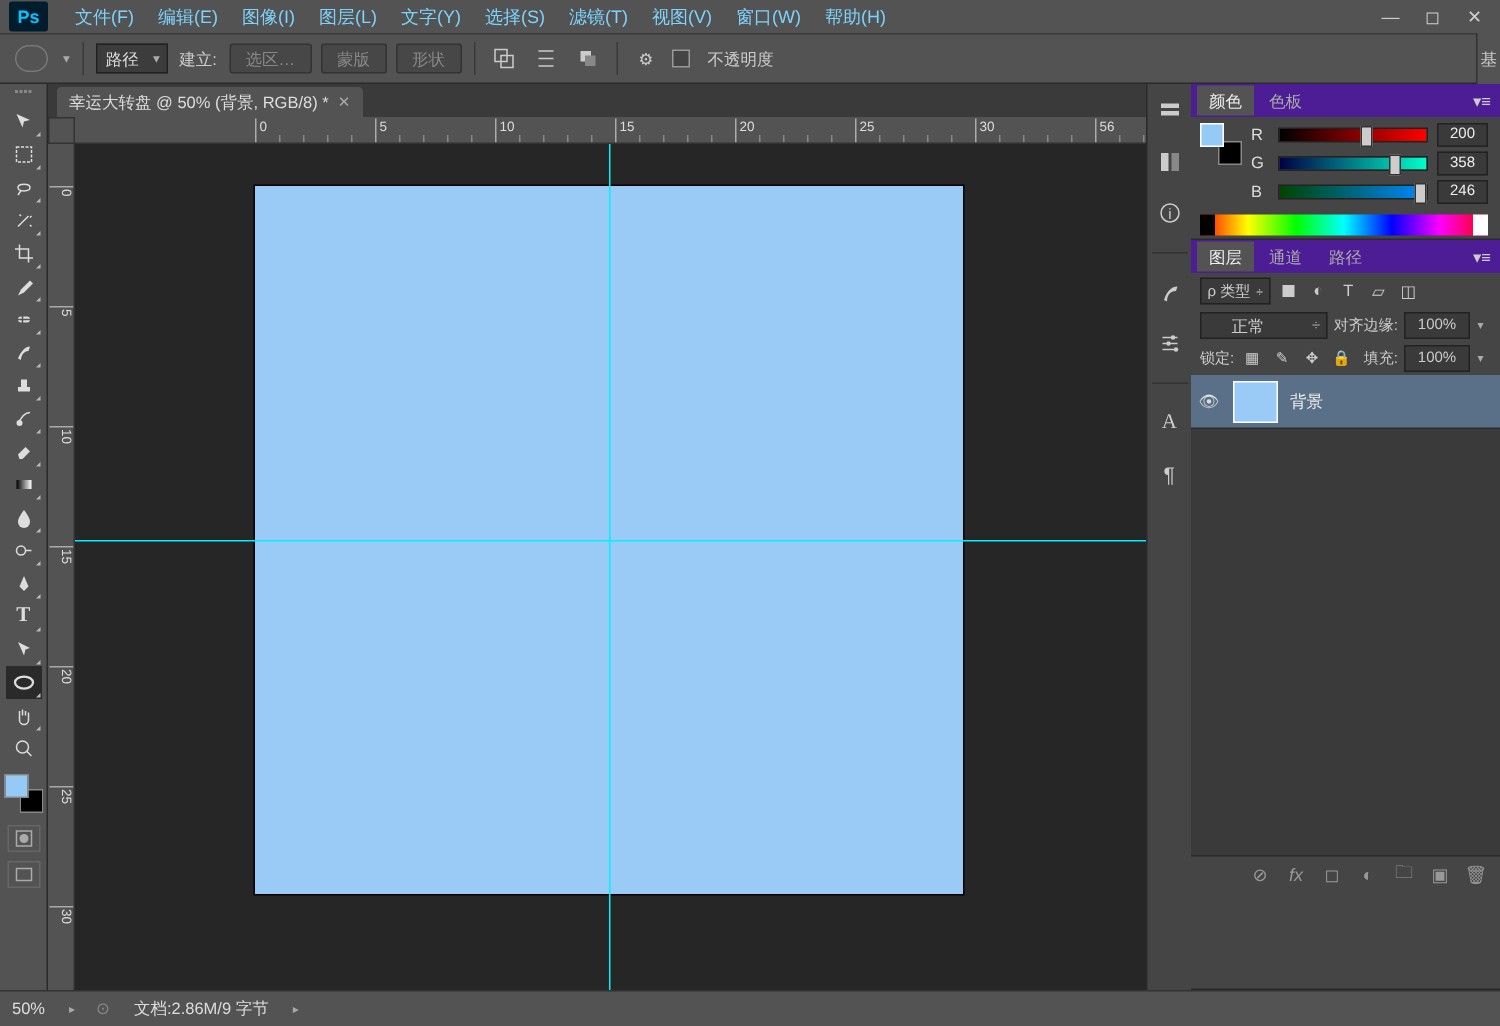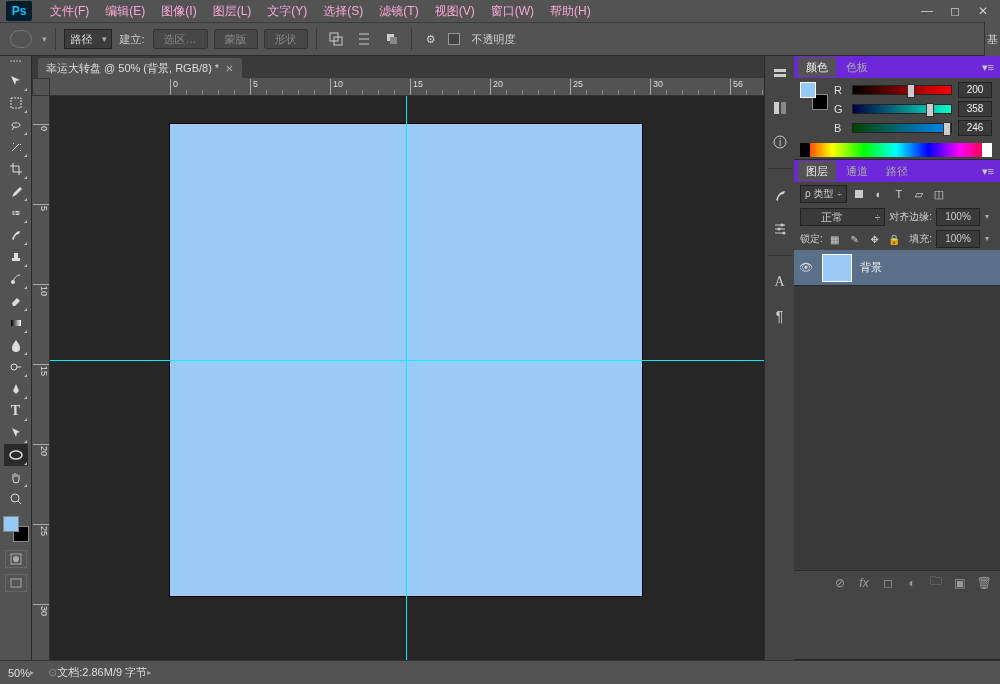--- a/index.html
+++ b/index.html
@@ -1,21 +1,21 @@
 <!DOCTYPE html>
 <html><head>
 <meta charset="utf-8">
 <style>
 * { margin: 0; padding: 0; box-sizing: border-box; font-family: "Microsoft YaHei", Arial, sans-serif; user-select: none; }
 body { width: 1000px; height: 684px; background: #535353; overflow: hidden; position: relative; color: #ccc; font-size: 11px; }
 
 
 .menubar { height: 22px; background: #535353; display: flex; align-items: center; padding-left: 6px; }
 .ps-logo { width: 26px; height: 20px; background: #001d2e; color: #00c8ff; display:flex;align-items:center;justify-content:center; font-weight:bold; font-size:12px; border-radius:2px; margin-right:10px;}
-.menu-item { padding: 0 8px; color: #f9a8d4; cursor: default; font-size: 12px; }
+.menu-item { padding: 0 8px; color: #7dd3fc; cursor: default; font-size: 12px; }
 .win-controls { margin-left: auto; display:flex; gap:2px; padding-right:4px;}
 .win-btn { width:26px; height:16px; color:#ccc; display:flex; align-items:center; justify-content:center; font-size:12px;}
 
 
 .options-bar { height: 34px; background: #535353; border-top:1px solid #3a3a3a; border-bottom:1px solid #2a2a2a; display:flex; align-items:center; padding: 0 10px; gap:6px;}
 .tool-preset-icon{ width:22px; height:18px; border:1px solid #777; border-radius:50%/60%; display:inline-block; margin-right:4px;}
 .op-dd { background:#3c3c3c; color:#ddd; border:1px solid #222; height:20px; padding:0 18px 0 6px; position:relative; font-size:11px; display:flex; align-items:center;}
 .op-dd::after{content:"▾"; position:absolute; right:4px; font-size:9px; color:#aaa;}
 .op-label{ color:#ccc; font-size:11px; margin: 0 2px;}
 .op-btn { background:#474747; border:1px solid #333; color:#888; height:20px; padding:0 10px; font-size:11px; display:flex; align-items:center; border-radius:2px;}
@@ -57,21 +57,21 @@
 .guide-v{ position:absolute; top:0; bottom:0; width:1px; background:#00f0ff;}
 .guide-h{ position:absolute; left:0; right:0; height:1px; background:#00f0ff;}
 
 
 .right-strip{ width:30px; background:#454545; border-left:1px solid #2a2a2a; display:flex; flex-direction:column; align-items:center; padding-top:8px; gap:14px;}
 .strip-ic{ width:20px; height:20px; color:#ccc; display:flex; align-items:center; justify-content:center; font-size:14px;}
 .strip-sep{ width:24px; height:1px; background:#333; margin:2px 0;}
 
 .panels{ width:206px; background:#454545; display:flex; flex-direction:column;}
 .panel{ border-bottom:1px solid #2a2a2a;}
-.panel-tabs{ height:22px; background:#6d28d9; display:flex; align-items:center; padding-left:4px; gap:2px;}
+.panel-tabs{ height:22px; background:#4c1d95; display:flex; align-items:center; padding-left:4px; gap:2px;}
 .ptab{ padding:0 8px; height:20px; display:flex; align-items:center; color:#aaa; font-size:11px;}
 .ptab.active{ background:#535353; color:#eee;}
 .panel-menu{ margin-left:auto; padding:0 6px; color:#ccc;}
 
 
 .color-body{ padding:4px 8px 2px 6px;}
 .color-row{ display:flex; align-items:center; gap:6px; margin-bottom:3px;}
 .fg-bg-mini{ position:relative; width:28px; height:28px; margin-right:2px;}
 .fg-bg-mini .bb{position:absolute; right:0; bottom:0; width:16px; height:16px; background:#000; border:1px solid #888;}
 .fg-bg-mini .ff{position:absolute; left:0; top:0; width:16px; height:16px; background:#96caf6; border:1px solid #fff;}
@@ -102,21 +102,21 @@
 .layer-item{ display:flex; align-items:center; height:36px; background:#5a7089; border-bottom:1px solid #2a2a2a;}
 .layer-item.sel{ background:#5a7089;}
 .vis{ width:24px; display:flex; justify-content:center; color:#ddd;}
 .thumb{ width:30px; height:28px; background:#9acbf7; border:1px solid #fff; margin:0 4px;}
 .lname{ color:#eee; font-size:11px; margin-left:4px;}
 .layer-footer{ height:24px; background:#454545; border-top:1px solid #2a2a2a; display:flex; align-items:center; justify-content:flex-end; gap:8px; padding:0 8px;}
 .lf-ic{ width:16px; height:16px; display:flex; align-items:center; justify-content:center; color:#999; font-size:12px;}
 
 
 .statusbar{ position:absolute; left:0; right:0; bottom:0; height:24px; background:#535353; border-top:1px solid #333; display:flex; align-items:center; padding:0 8px; gap:14px; font-size:11px;}
-.sb-item{ color:#ddd; display:flex; align-items:center; gap:0;}
+.sb-item{ color:#ddd; display:flex; align-items:center; gap:16px;}
 .sb-item .arr{ font-size:8px; color:#aaa;}
 
 svg{ display:block;}
 </style>
 </head>
 <body>
 
 <div class="menubar">
   <div class="ps-logo">Ps</div>
   <div class="menu-item">文件(F)</div>

